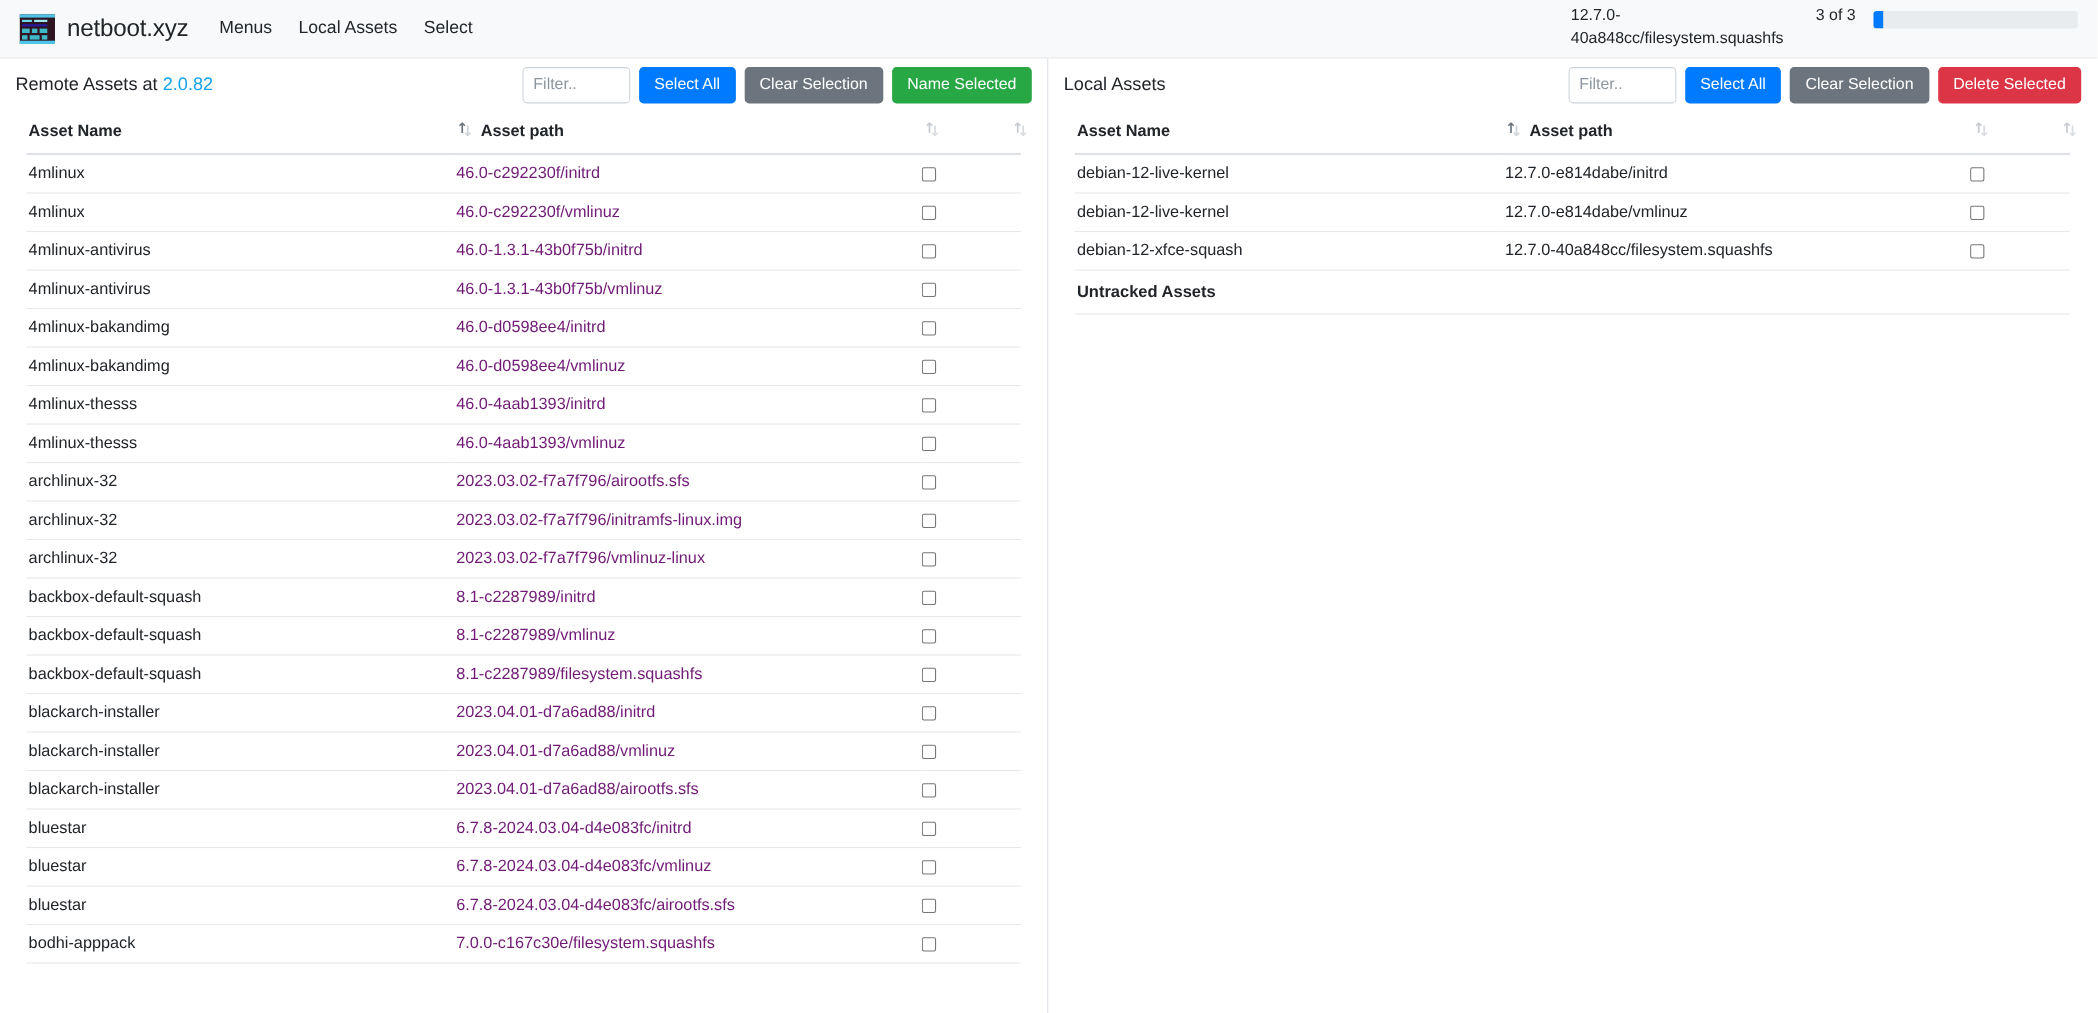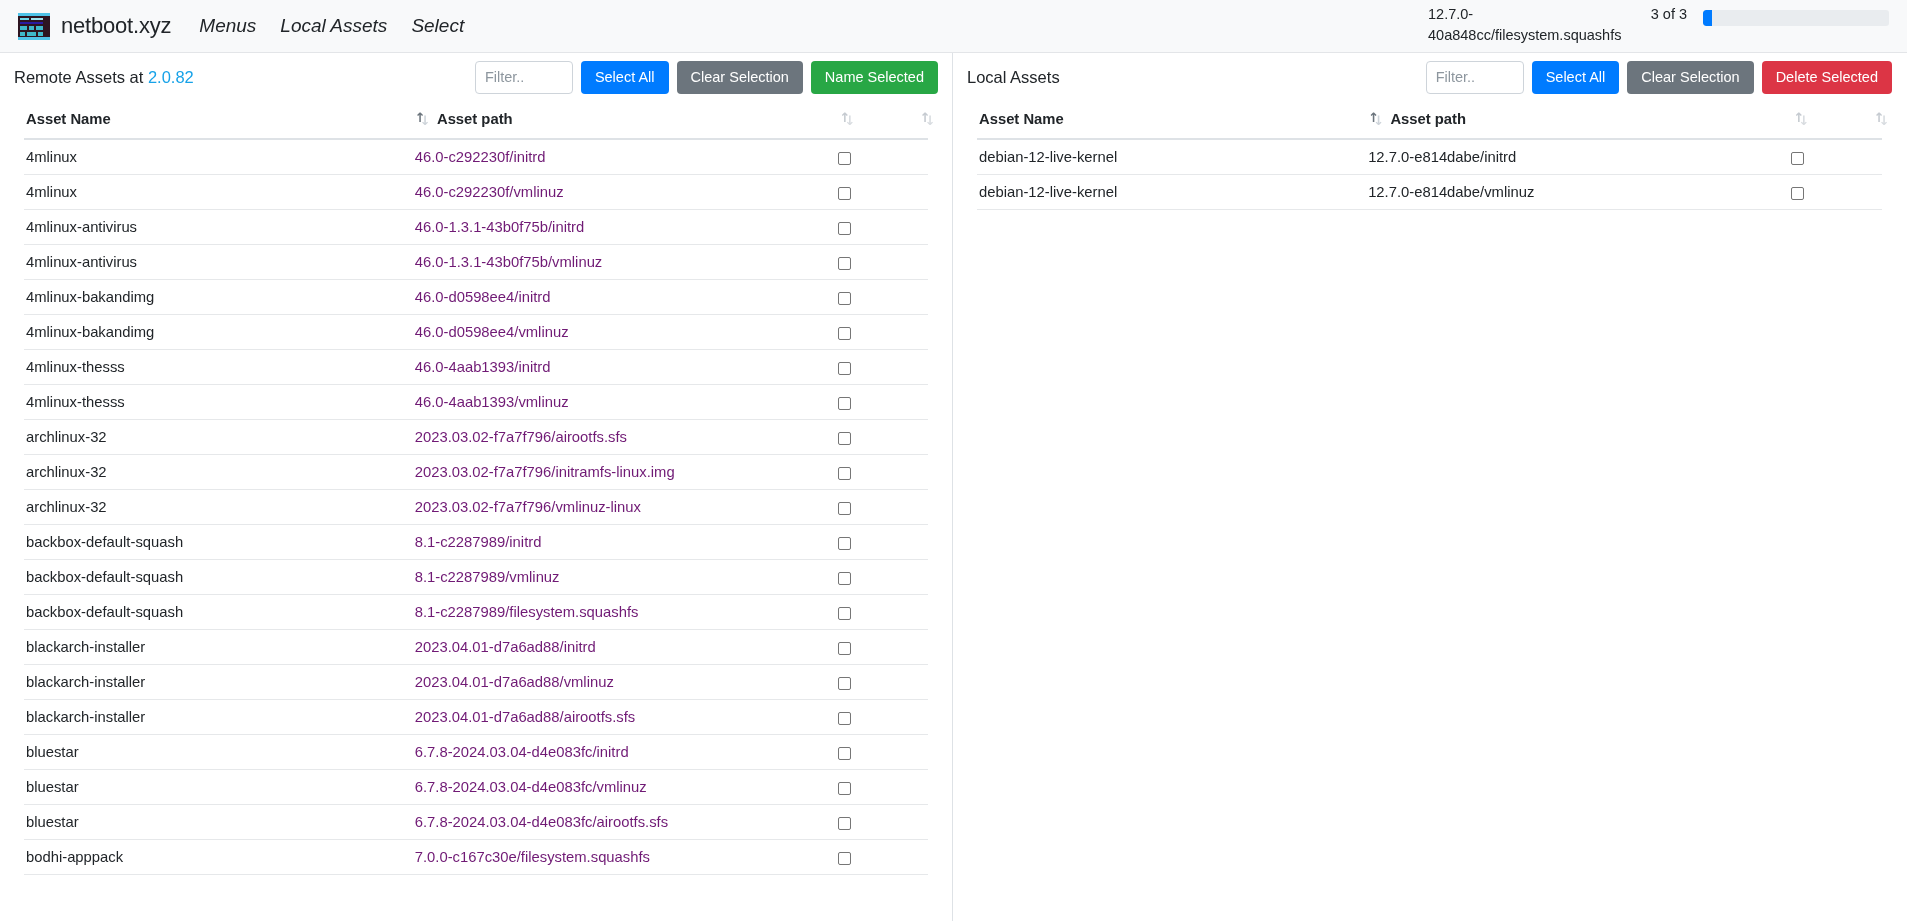--- a/index.html
+++ b/index.html
@@ -49,25 +49,24 @@
   .brand-logo i.b7 { left: 2px;  top: 16px; width: 5px;  height: 4px; }
   .brand-logo i.b8 { left: 9px;  top: 16px; width: 9px;  height: 4px; }
   .brand-logo i.b9 { left: 20px; top: 16px; width: 5px;  height: 4px; }
   .brand-name {
     font-size: 22px;
     color: #212529;
     letter-spacing: -0.2px;
   }
   .nav-links { display: flex; align-items: center; gap: 24px; }
   .nav-link {
-    font-size: 19px;
+    font-size: 16px;
     color: #212529;
     cursor: pointer;
     text-decoration: none;
-    font-style: italic;
   }
   .nav-right {
     position: absolute;
     right: 18px; top: 0;
     height: 52px;
     display: flex;
     align-items: flex-start;
     padding-top: 4px;
     gap: 0;
   }
@@ -463,17 +462,25 @@
             <tr>
               <td class="col-name">debian-12-live-kernel</td>
               <td class="col-path path plain">12.7.0-e814dabe/initrd</td>
               <td class="col-chk check"><span class="cbox"></span></td>
             </tr>
             <tr>
               <td class="col-name">debian-12-live-kernel</td>
               <td class="col-path path plain">12.7.0-e814dabe/vmlinuz</td>
               <td class="col-chk check"><span class="cbox"></span></td>
             </tr>
+            <tr>
+              <td class="col-name">debian-12-xfce-squash</td>
+              <td class="col-path path plain">12.7.0-40a848cc/filesystem.squashfs</td>
+              <td class="col-chk check"><span class="cbox"></span></td>
+            </tr>
+            <tr class="section-row">
+              <td colspan="3">Untracked Assets</td>
+            </tr>
           </tbody>
       </table>
     </div>
   </div>
 </div>
 
 </body></html>

